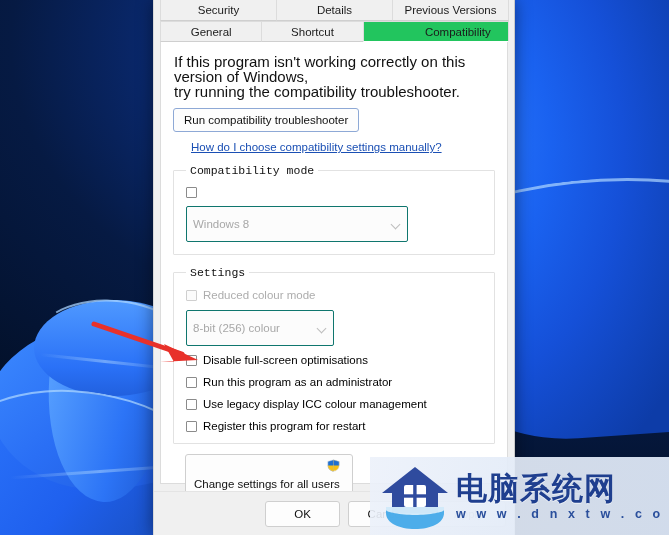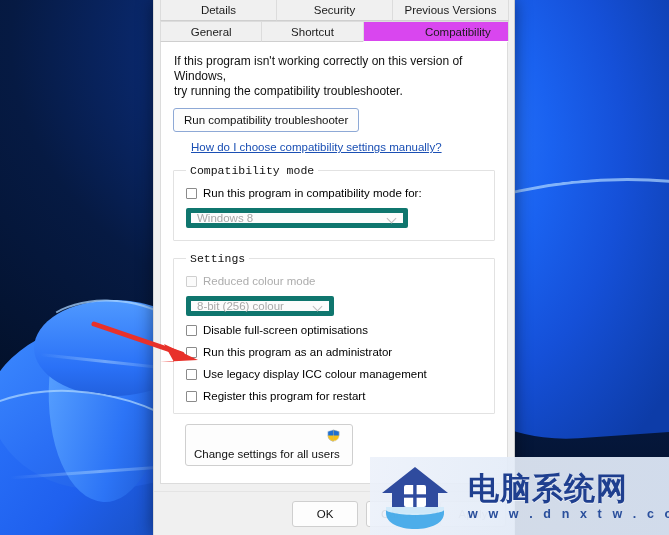--- a/index.html
+++ b/index.html
@@ -60,26 +60,26 @@
     box-shadow: 0 0 16px rgba(0,0,0,.45);
     font-size:11.5px; color:#000;
   }
   .tabstrip { position:relative; background:#f0f0f0; padding:0 6px; }
   .tabrow { display:flex; position:relative; height:21px; }
   .tab {
     flex:1; text-align:center; line-height:21px; font-size:11.5px;
     background:#f0f0f0; border:1px solid #dcdcdc; border-bottom:1px solid #cfcfcf;
     margin-right:-1px; color:#1b1b1b; cursor:default;
   }
-  .tab.active { background:#d946ef; border-bottom-color:#fff; position:relative; z-index:3;padding-left:44px; }
+  .tab.active { background:#22c55e; border-bottom-color:#fff; position:relative; z-index:3;padding-left:44px; }
   .tabrow.row1 .tab { border-top:none; }
   .tabbody { background:#fff; border:1px solid #dcdcdc; border-top:none;
     margin:0 6px; padding:10px 12px 8px 12px; height:442px; position:relative; }
 
-  .introtext { font-size:12px; line-height:15px; color:#111; margin:2px 0 9px 1px; }
+  .introtext { font-size:15px; line-height:15px; color:#111; margin:2px 0 9px 1px; }
 
   .btn {
     background:#fdfdfd; border:1px solid #cfcfcf; border-radius:3px;
     font-family:"Liberation Sans", sans-serif; font-size:11.5px; color:#111;
     padding:4px 10px; cursor:default; line-height:14px;
   }
   .btn.accent { border-color:#8ea9d6; }
   .btn:disabled, .btn.disabled { color:#a6a6a6; border-color:#dedede; background:#fafafa; }
 
   .link { color:#1a4fb4; text-decoration:underline; font-size:11.5px; display:inline-block; margin:9px 0 0 2px; cursor:pointer;padding-left:16px; }
@@ -89,43 +89,43 @@
   }
   fieldset.group > legend { font-size:11.5px; color:#111; padding:0 4px; margin-left:2px;font-family:Liberation Mono, monospace; }
 
   .cbrow { display:flex; align-items:center; gap:6px; margin:6px 0 0 2px; font-size:11.5px; }
   .cbox { width:11px; height:11px; border:1px solid #8b8b8b; background:#fff; border-radius:1px; flex:none; }
   .cbrow.dim .cbox { border-color:#cfcfcf; background:#fbfbfb; }
   .cbrow.dim { color:#adadad; }
   .cblabel { line-height:13px; }
 
   .combo {
-    margin:8px 0 2px 2px; height:20px; border:5px solid #0f766e; background:#fcfcfc;
+    margin:8px 0 2px 2px; height:36px; border:1px solid #0f766e; background:#fcfcfc;
     border-radius:2px; display:flex; align-items:center; padding:0 6px;
     color:#a8a8a8; font-size:11.5px; position:relative;
   }
   .combo .chev { margin-left:auto; width:9px; height:9px; position:relative; }
   .combo .chev:before { content:""; position:absolute; left:0; top:1px; width:6px; height:6px;
     border-right:1.4px solid #bdbdbd; border-bottom:1.4px solid #bdbdbd; transform: rotate(45deg); }
   .combo.w1 { width:222px; }
   .combo.w2 { width:148px; }
 
   .dpibtn { margin:9px 0 0 2px; width:176px; text-align:center; }
 
   .allusers { margin:10px 0 0 12px; display:inline-flex; align-items:flex-end; gap:5px;
     padding:4px 12px 4px 8px;flex-direction:column; }
 
   .footer { position:absolute; left:0; right:0; bottom:0; height:44px; background:#f0f0f0;
     border-top:1px solid #e4e4e4; display:flex; align-items:center; justify-content:flex-end;
     padding-right:8px; gap:8px; }
-  .footer .btn { width:66px; text-align:center; padding:5px 0; }
+  .footer .btn { width:75px; text-align:center; padding:5px 0; }
 
   
   #watermark { position:absolute; right:0; bottom:0; width:299px; height:78px; z-index:60;
-    display:flex; align-items:center; gap:16px; padding:4px 6px 4px 8px;
+    display:flex; align-items:center; gap:4px; padding:4px 6px 4px 8px;
     background: linear-gradient(100deg, rgba(236,241,250,.90) 0%, rgba(228,236,248,.92) 45%, rgba(222,232,247,.94) 100%);
   }
   #watermark .wlogo { width:74px; height:66px; flex:none; }
   #watermark .wtext { display:flex; flex-direction:column; justify-content:center; gap:2px; }
   #watermark .wcn { font-family:"DejaVu Sans", sans-serif; font-weight:bold; font-size:31px;
     color:#1f3f8f; letter-spacing:1px; line-height:34px; white-space:nowrap;
     text-shadow: 0 1px 0 rgba(255,255,255,.6); }
   #watermark .wurl { font-family:"Liberation Sans", sans-serif; font-weight:bold; font-size:12.5px;
     color:#2a4f9c; letter-spacing:3.6px; line-height:14px; white-space:nowrap; }
 </style>
@@ -151,22 +151,22 @@
 
 <svg id="arrow" viewBox="0 0 112 50">
   <line x1="4" y1="6" x2="92" y2="36" stroke="#e8312a" stroke-width="5" stroke-linecap="round"></line>
   <polygon points="108,42 74,26 84,44 70,44" fill="#e8312a"></polygon>
 </svg>
 
 <div id="dialog">
 
   <div class="tabstrip">
     <div class="tabrow row1">
+      <div class="tab">Security</div>
       <div class="tab">Details</div>
-      <div class="tab">Security</div>
       <div class="tab">Previous Versions</div>
     </div>
     <div class="tabrow row2">
       <div class="tab">General</div>
       <div class="tab">Shortcut</div>
       <div class="tab active">Compatibility</div>
     </div>
   </div>
 
   <div class="tabbody">
@@ -177,21 +177,20 @@
     </div>
 
     <button class="btn accent">Run compatibility troubleshooter</button>
 
     <div><a class="link">How do I choose compatibility settings manually?</a></div>
 
     <fieldset class="group">
       <legend>Compatibility mode</legend>
       <div class="cbrow">
         <span class="cbox"></span>
-        <span class="cblabel">Run this program in compatibility mode for:</span>
       </div>
       <div class="combo w1">
         <span>Windows 8</span>
         <span class="chev"></span>
       </div>
     </fieldset>
 
     <fieldset class="group">
       <legend>Settings</legend>
 

